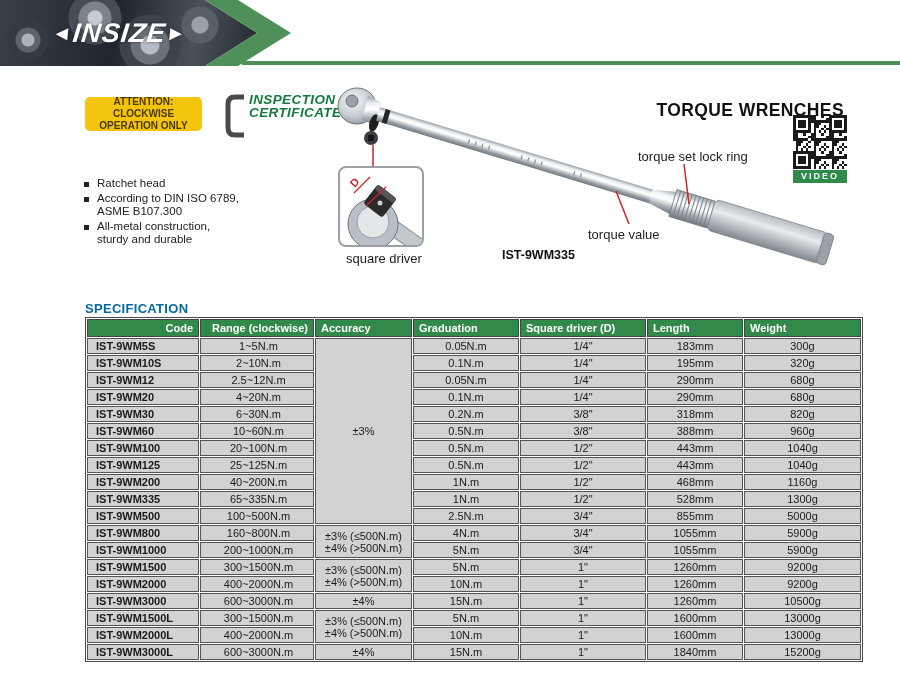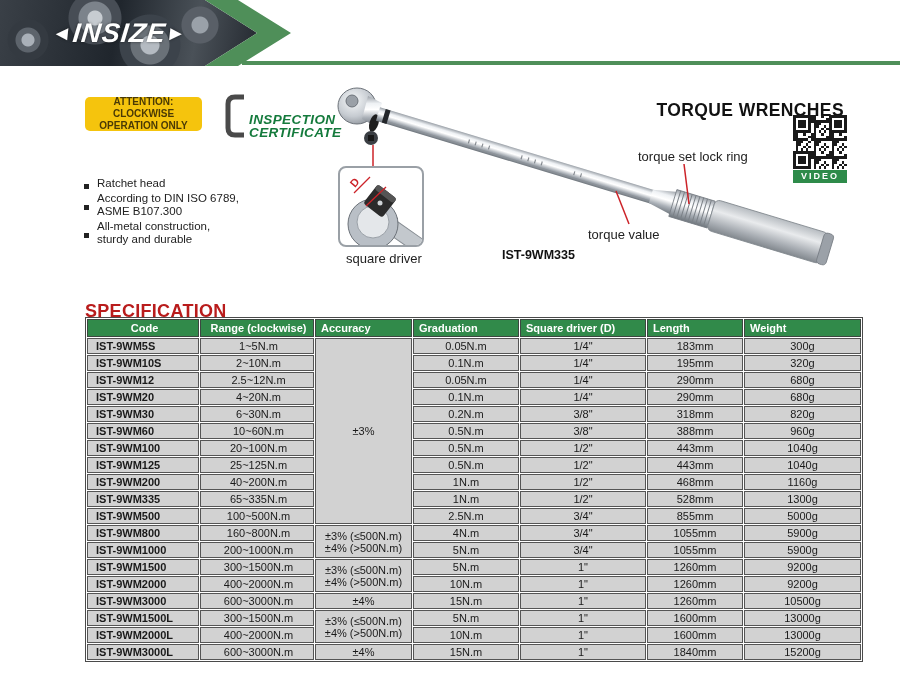--- a/index.html
+++ b/index.html
@@ -29,27 +29,27 @@
     font-style:italic; letter-spacing:1px; transform:skewX(-6deg);
     text-shadow:0 0 3px rgba(0,0,0,.55); white-space:nowrap;
   }
   .brand-logo .arr { font-size:20px; font-style:normal; vertical-align:2px; }
   
   .attention-badge {
     position:absolute; left:85px; top:97px; width:117px; height:34px; background:#f5c40d;
     border-radius:5px; display:flex; flex-direction:column; align-items:center; justify-content:center;
     font-size:10px; font-weight:bold; color:#4a3a05; text-align:center; line-height:12px;
   }
-  .cert-badge { position:absolute; left:223px; top:93px; display:flex; align-items:flex-end; }
+  .cert-badge { position:absolute; left:223px; top:93px; display:flex; align-items:flex-start; }
   .cert-text { font-style:italic; font-weight:bold; color:#147a3c; font-size:13.5px; line-height:13px; letter-spacing:.4px; margin-left:2px; }
   
   .page-title { position:absolute; top:100px; right:56px; font-size:17.5px; font-weight:bold; letter-spacing:.4px; color:#111; }
   
   .feature-list { position:absolute; left:84px; top:177px; width:250px; list-style:none; }
-  .feature { display:flex; margin-bottom:1px;align-items:center; }
+  .feature { display:flex; margin-bottom:1px; }
   .bullet { flex:0 0 5px; width:5px; height:5px; background:#222; margin:5px 8px 0 0; }
   .ftext { font-size:11.5px; line-height:13.5px; color:#222; }
   .fline { display:block; }
   
   .wrench-svg { position:absolute; left:330px; top:80px; width:530px; height:195px; }
   .inset-box {
     position:absolute; left:338px; top:166px; width:86px; height:81px; background:#fff;
     border:2px solid #9aa0a6; border-radius:8px; overflow:hidden;
   }
   .callout { position:absolute; font-size:13px; color:#222; white-space:nowrap; }
@@ -58,28 +58,28 @@
   .lbl-torque-value{ left:588px; top:227px; }
   .model-label { position:absolute; left:502px; top:248px; font-size:12.5px; font-weight:bold; color:#111; }
   
   .qr-video { position:absolute; left:793px; top:115px; width:54px; cursor:pointer; }
   .qr-code  { display:block; width:54px; height:54px; }
   .video-tag {
     width:54px; height:13px; background:#2e8b4a; color:#fff; font-size:9px; font-weight:bold;
     letter-spacing:2px; text-align:center; line-height:13px; margin-top:1px;
   }
   
-  .spec-heading { position:absolute; left:85px; top:301px; font-size:18px; font-weight:bold; letter-spacing:.3px; color:#b91c1c; }
+  .spec-heading { position:absolute; left:85px; top:301px; font-size:13px; font-weight:bold; letter-spacing:.3px; color:#0369a1; }
   .spec-table-wrap { position:absolute; left:85px; top:317px; }
   table.spec { border-collapse:separate; border-spacing:1px; background:#fff; border:1px solid #4a4a4a; table-layout:fixed; }
   table.spec th {
     background:#318a4a; color:#fff; font-size:11px; font-weight:bold;
     border:1px solid #3c4740; padding:2px 5px; line-height:12px; text-align:left;
   }
-  table.spec th.h-left { text-align:center; padding-left:8px; }
+  table.spec th.h-left { text-align:right; padding-left:8px; }
   table.spec td {
     background:#d2d2d2; font-size:11px; color:#1a1a1a; border:1px solid #555;
     padding:1px 5px; line-height:12px; text-align:center; overflow:hidden; white-space:nowrap;
   }
   table.spec td.td-code { font-weight:bold; text-align:left; padding-left:8px; }
   table.spec td.td-range { text-align:center; padding-left:8px; }
   table.spec td.td-acc { text-align:center; }
   table.spec td.td-acc span { display:block; }
 </style>
 </head>

